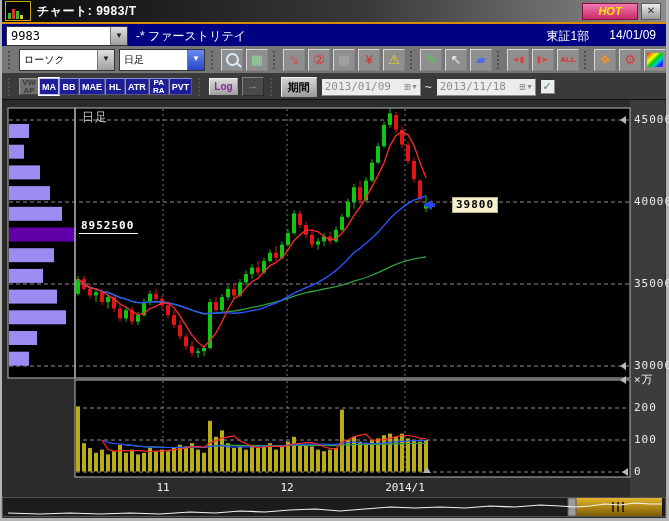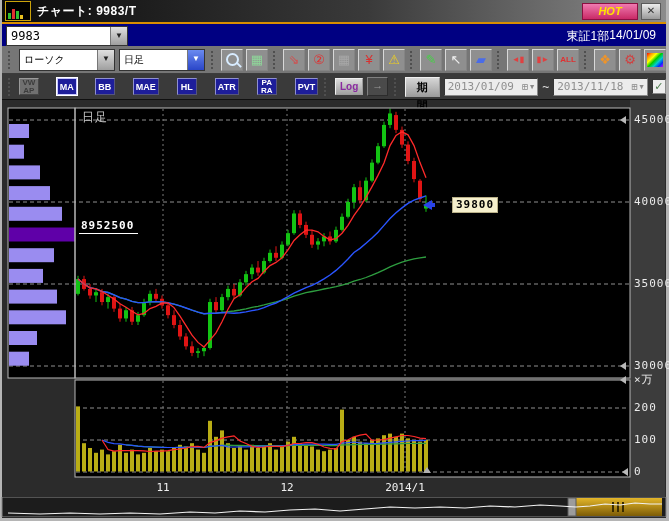--- a/index.html
+++ b/index.html
@@ -19,35 +19,35 @@
   .wtitle{color:#fff;font-weight:bold;font-size:12px;margin-left:6px;letter-spacing:.5px;}
   .hotbtn{position:absolute;right:28px;top:3px;width:54px;height:15px;background:linear-gradient(180deg,#f07ab0,#c92a66);color:#ffe400;font-weight:bold;font-style:italic;font-size:11px;text-align:center;line-height:15px;border:1px solid #8a1040;}
   .closebtn{position:absolute;right:5px;top:3px;width:18px;height:15px;background:linear-gradient(180deg,#ececec,#9a9a9a);border:1px solid #5a5a5a;color:#333;font-size:10px;font-weight:bold;text-align:center;line-height:14px;}
   .accent{left:2px;top:22px;width:664px;height:2px;background:#d98e00;}
   
   .quotebar{left:2px;top:24px;width:664px;height:22px;background:#000082;}
   .codecombo{position:absolute;left:4px;top:2px;width:120px;height:18px;background:#fff;border:1px solid #333;display:flex;align-items:center;}
   .codecombo .val{flex:1;font-size:12px;color:#000;padding-left:4px;font-family:"DejaVu Sans Mono",monospace;}
   .combobtn{width:16px;height:100%;background:linear-gradient(180deg,#e0e0e0,#9f9f9f);border-left:1px solid #777;color:#222;font-size:8px;text-align:center;line-height:17px;}
   .qname{position:absolute;left:134px;top:4px;color:#fff;font-size:12px;}
-  .qright{position:absolute;right:10px;top:4px;color:#fff;font-size:12px;display:flex;}
+  .qright{position:absolute;right:10px;top:4px;color:#fff;font-size:12px;display:flex;gap:20px;}
   
   .toolbar1{left:2px;top:46px;width:664px;height:28px;background:#767676;border-bottom:1px solid #3c3c3c;display:flex;align-items:center;padding-left:4px;gap:4px;box-sizing:border-box;}
   .grip{width:3px;height:18px;border-left:2px dotted #4f4f4f;margin:0 2px;}
   .combo{height:20px;background:#fff;border:1px solid #333;display:flex;align-items:center;}
   .combo .val{font-size:10px;color:#000;padding:0 4px;flex:1;white-space:nowrap;}
   .combobtn.blue{background:linear-gradient(180deg,#6a8af0,#2a46c8);color:#fff;}
   .tbtn{width:22px;height:22px;background:#8f8f8f;border:1px outset #d8d8d8;display:flex;align-items:center;justify-content:center;font-size:13px;padding:0;cursor:default;}
   .tbtn span{line-height:1;}
   .zoomglyph{display:block;width:9px;height:9px;border:2px solid #d8ecff;border-radius:50%;position:relative;}
   .zoomglyph::after{content:'';position:absolute;width:6px;height:2px;background:#d8ecff;right:-5px;bottom:-2px;transform:rotate(45deg);}
   .rainbowglyph{display:block;width:16px;height:14px;background:linear-gradient(135deg,#f00,#f90,#ff0,#0c0,#0cc,#03f,#c0f);}
   
   .toolbar2{left:2px;top:74px;width:664px;height:26px;background:#3a3a3a;border-bottom:1px solid #101010;display:flex;align-items:center;padding-left:4px;gap:4px;box-sizing:border-box;}
-  .indwrap{display:flex;gap:18px;align-items:center;}
+  .indwrap{display:flex;gap:0;align-items:center;}
   .ibtn{min-width:20px;height:17px;background:#1e1e9a;color:#fff;font-size:9px;font-weight:bold;border:1px outset #9090d0;display:flex;flex-direction:column;align-items:center;justify-content:center;padding:0 2px;line-height:8px;}
   .ibtn.active{outline:1px solid #fff;border:1px solid #c8c8ff;}
   .ibtn.disabled{background:#707070;color:#3c3c3c;border:1px outset #9a9a9a;}
   .logbtn{height:17px;background:linear-gradient(180deg,#dcdcdc,#a2a2a2);border:1px outset #f0f0f0;color:#8a2aa0;font-weight:bold;font-size:10px;padding:0 4px;line-height:15px;}
   .savebtn{width:20px;height:17px;background:#4a4a4a;border:1px outset #808080;color:#9a9a9a;font-size:11px;text-align:center;line-height:15px;}
   .kikan{height:20px;background:linear-gradient(180deg,#d6d6d6,#9e9e9e);border:1px outset #f0f0f0;color:#000;font-weight:bold;font-size:11px;padding:0 6px;line-height:18px;}
   .datefld{width:100px;height:18px;background:#ececec;border:1px inset #8a8a8a;color:#8f8f8f;font-size:11px;font-family:"DejaVu Sans Mono",monospace;display:flex;align-items:center;padding:0 3px;box-sizing:border-box;}
   .datefld .dval{flex:1;}
   .cal{color:#8a8a8a;font-size:10px;}
   .dd2{color:#8a8a8a;font-size:7px;margin-left:2px;}
@@ -86,20 +86,21 @@
     <span class="hotbtn">HOT</span>
     <span class="closebtn">✕</span>
   </div>
   <div class="abs accent"></div>
 
   <div class="abs quotebar">
     <span class="codecombo">
       <span class="val">9983</span>
       <span class="combobtn">▼</span>
     </span>
+    <span class="qname">-* ファーストリテイ</span>
     <span class="qright">
       <span>東証1部</span>
       <span>14/01/09</span>
     </span>
   </div>
 
   <div class="abs toolbar1">
     <span class="grip"></span>
     <span class="combo" style="width:94px">
       <span class="val">ローソク</span>

